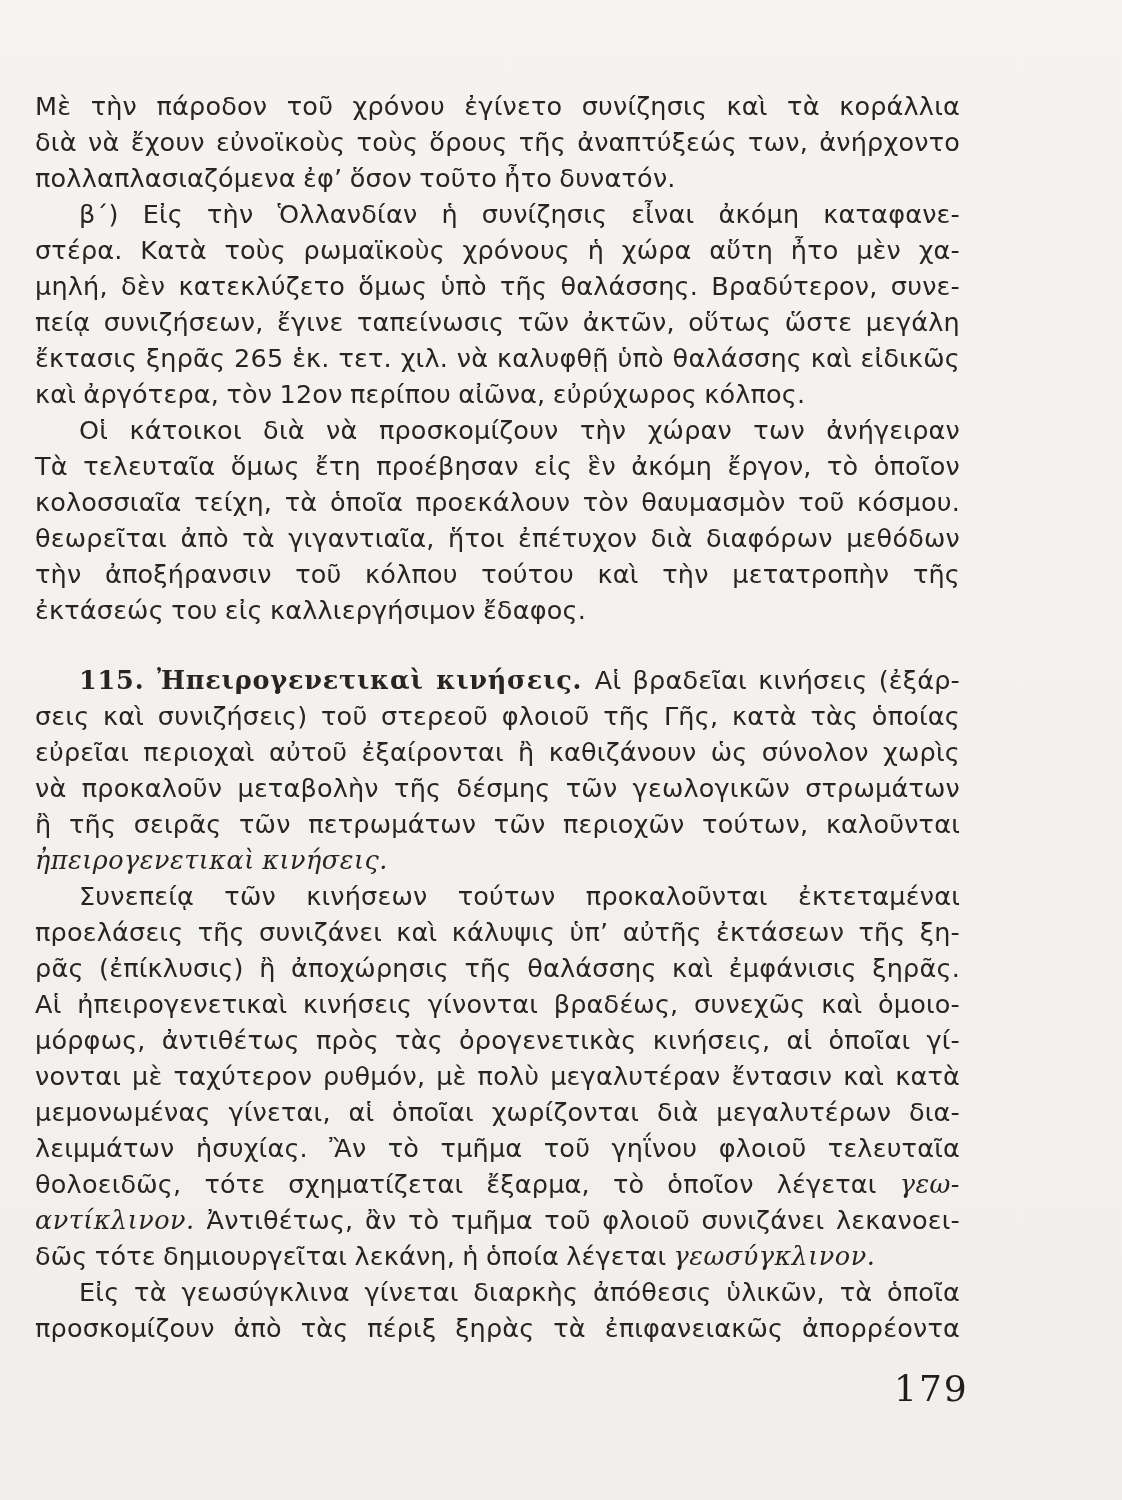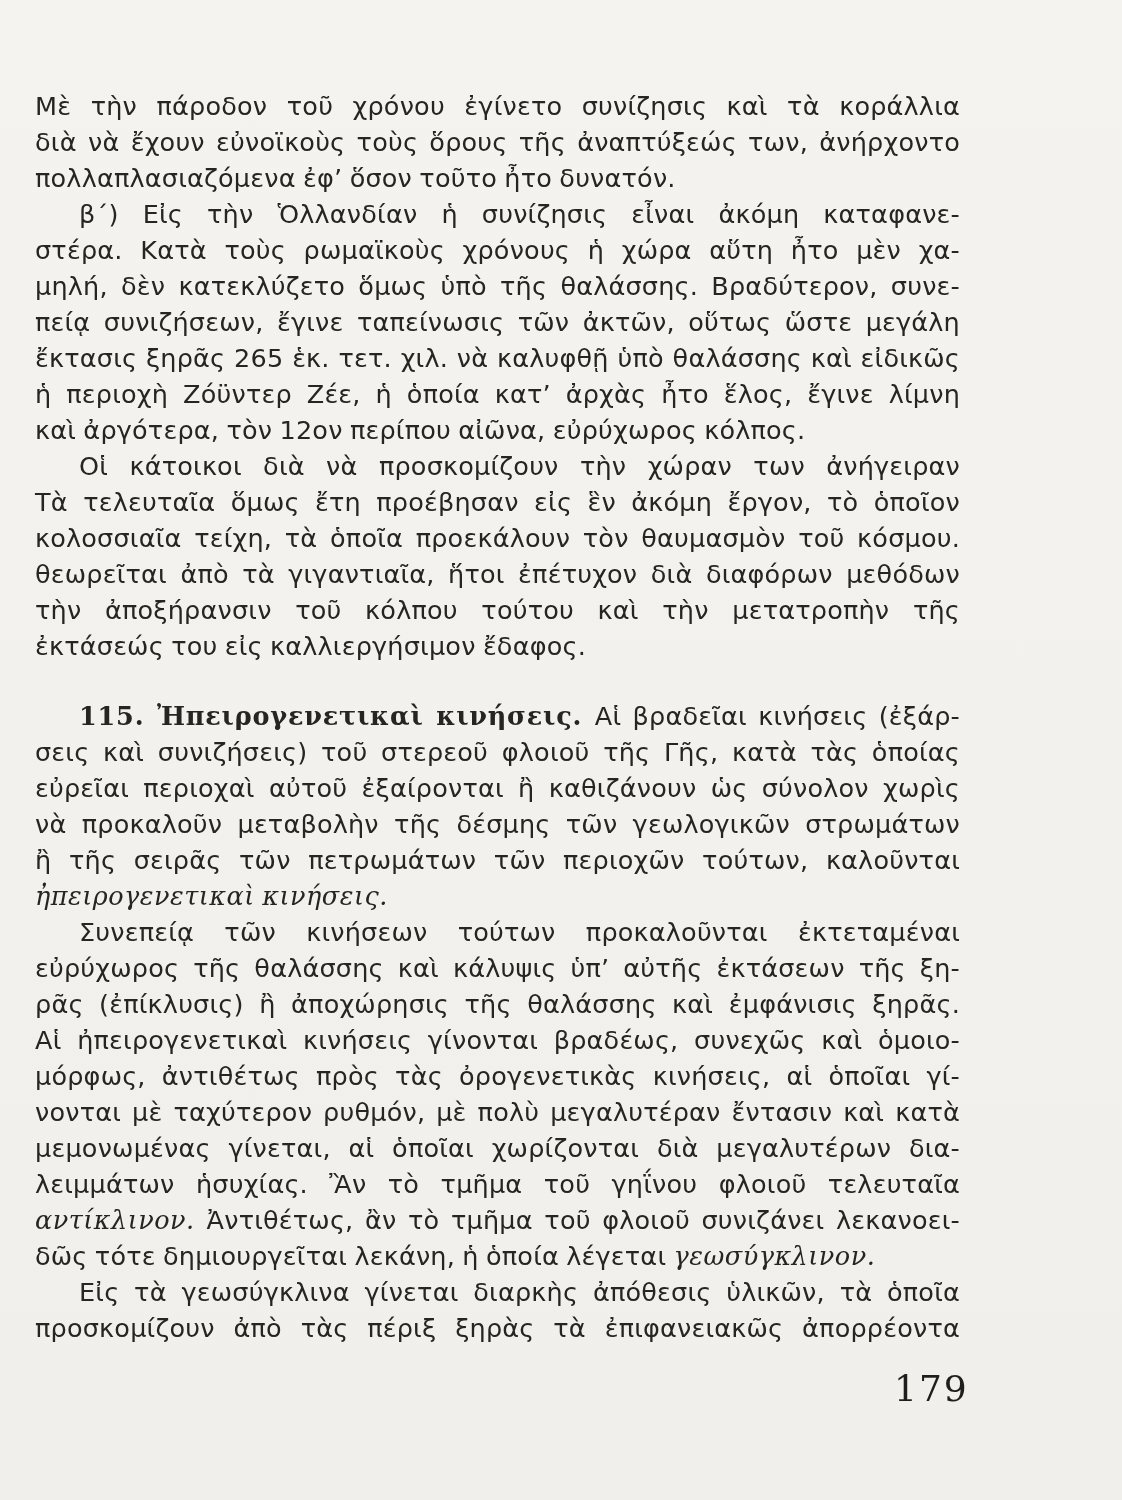--- a/index.html
+++ b/index.html
@@ -61,21 +61,20 @@
       <div class="line">διὰ νὰ ἔχουν εὐνοϊκοὺς τοὺς ὅρους τῆς ἀναπτύξεώς των, ἀνήρχοντο</div>
       <div class="line end">πολλαπλασιαζόμενα ἐφ’ ὅσον τοῦτο ἦτο δυνατόν.</div>
     </div>
 
     <div class="para">
       <div class="line indent">β΄) Εἰς τὴν Ὁλλανδίαν ἡ συνίζησις εἶναι ἀκόμη καταφανε-</div>
       <div class="line">στέρα. Κατὰ τοὺς ρωμαϊκοὺς χρόνους ἡ χώρα αὕτη ἦτο μὲν χα-</div>
       <div class="line">μηλή, δὲν κατεκλύζετο ὅμως ὑπὸ τῆς θαλάσσης. Βραδύτερον, συνε-</div>
       <div class="line">πείᾳ συνιζήσεων, ἔγινε ταπείνωσις τῶν ἀκτῶν, οὕτως ὥστε μεγάλη</div>
       <div class="line">ἔκτασις ξηρᾶς 265 ἑκ. τετ. χιλ. νὰ καλυφθῇ ὑπὸ θαλάσσης καὶ εἰδικῶς</div>
-      <div class="line">ἡ περιοχὴ Ζόϋντερ Ζέε, ἡ ὁποία κατ’ ἀρχὰς ἦτο ἕλος, ἔγινε λίμνη</div>
       <div class="line end">καὶ ἀργότερα, τὸν 12ον περίπου αἰῶνα, εὐρύχωρος κόλπος.</div>
     </div>
 
     <div class="para">
       <div class="line indent">Οἱ κάτοικοι διὰ νὰ προσκομίζουν τὴν χώραν των ἀνήγειραν</div>
       <div class="line">Τὰ τελευταῖα ὅμως ἔτη προέβησαν εἰς ἓν ἀκόμη ἔργον, τὸ ὁποῖον</div>
       <div class="line">κολοσσιαῖα τείχη, τὰ ὁποῖα προεκάλουν τὸν θαυμασμὸν τοῦ κόσμου.</div>
       <div class="line">θεωρεῖται ἀπὸ τὰ γιγαντιαῖα, ἥτοι ἐπέτυχον διὰ διαφόρων μεθόδων</div>
       <div class="line">τὴν ἀποξήρανσιν τοῦ κόλπου τούτου καὶ τὴν μετατροπὴν τῆς</div>
       <div class="line end">ἐκτάσεώς του εἰς καλλιεργήσιμον ἔδαφος.</div>
@@ -87,27 +86,30 @@
       </div>
       <div class="line">σεις καὶ συνιζήσεις) τοῦ στερεοῦ φλοιοῦ τῆς Γῆς, κατὰ τὰς ὁποίας</div>
       <div class="line">εὐρεῖαι περιοχαὶ αὐτοῦ ἐξαίρονται ἢ καθιζάνουν ὡς σύνολον χωρὶς</div>
       <div class="line">νὰ προκαλοῦν μεταβολὴν τῆς δέσμης τῶν γεωλογικῶν στρωμάτων</div>
       <div class="line">ἢ τῆς σειρᾶς τῶν πετρωμάτων τῶν περιοχῶν τούτων, καλοῦνται</div>
       <div class="line end italic">ἠπειρογενετικαὶ κινήσεις.</div>
     </div>
 
     <div class="para">
       <div class="line indent">Συνεπείᾳ τῶν κινήσεων τούτων προκαλοῦνται ἐκτεταμέναι</div>
-      <div class="line">εὐρύχωρος τῆς θαλάσσης καὶ κάλυψις ὑπ’ αὐτῆς ἐκτάσεων τῆς ξη-</div>
+      <div class="line">προελάσεις τῆς συνιζάνει καὶ κάλυψις ὑπ’ αὐτῆς ἐκτάσεων τῆς ξη-</div>
       <div class="line">ρᾶς (ἐπίκλυσις) ἢ ἀποχώρησις τῆς θαλάσσης καὶ ἐμφάνισις ξηρᾶς.</div>
       <div class="line">Αἱ ἠπειρογενετικαὶ κινήσεις γίνονται βραδέως, συνεχῶς καὶ ὁμοιο-</div>
       <div class="line">μόρφως, ἀντιθέτως πρὸς τὰς ὀρογενετικὰς κινήσεις, αἱ ὁποῖαι γί-</div>
       <div class="line">νονται μὲ ταχύτερον ρυθμόν, μὲ πολὺ μεγαλυτέραν ἔντασιν καὶ κατὰ</div>
       <div class="line">μεμονωμένας γίνεται, αἱ ὁποῖαι χωρίζονται διὰ μεγαλυτέρων δια-</div>
       <div class="line">λειμμάτων ἡσυχίας. Ἂν τὸ τμῆμα τοῦ γηΐνου φλοιοῦ τελευταῖα</div>
+      <div class="line">
+        <span>θολοειδῶς, τότε σχηματίζεται ἔξαρμα, τὸ ὁποῖον λέγεται </span><span class="italic">γεω-</span>
+      </div>
       <div class="line">
         <span class="italic">αντίκλινον. </span><span>Ἀντιθέτως, ἂν τὸ τμῆμα τοῦ φλοιοῦ συνιζάνει λεκανοει-</span>
       </div>
       <div class="line end">
         <span>δῶς τότε δημιουργεῖται λεκάνη, ἡ ὁποία λέγεται </span><span class="italic">γεωσύγκλινον.</span>
       </div>
     </div>
 
     <div class="para">
       <div class="line indent">Εἰς τὰ γεωσύγκλινα γίνεται διαρκὴς ἀπόθεσις ὑλικῶν, τὰ ὁποῖα</div>

